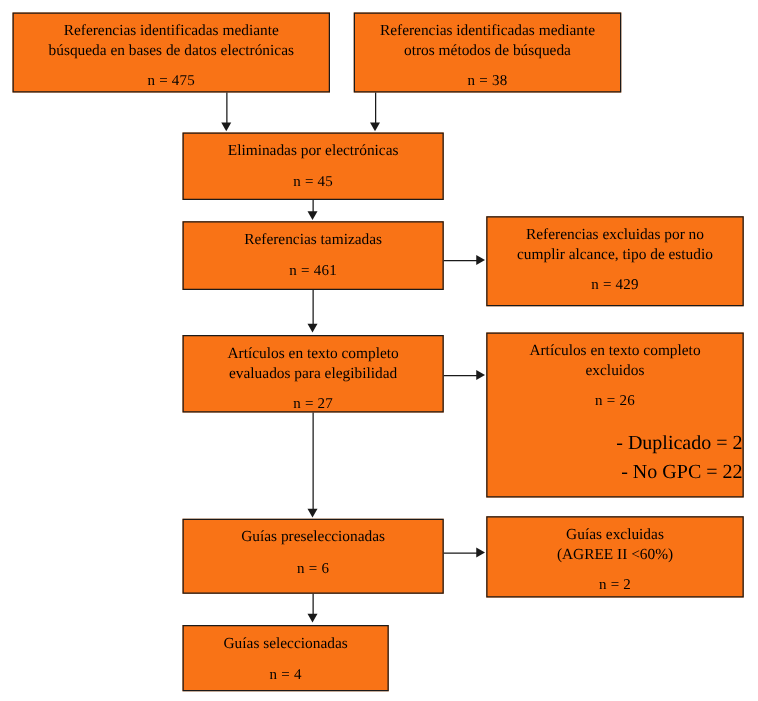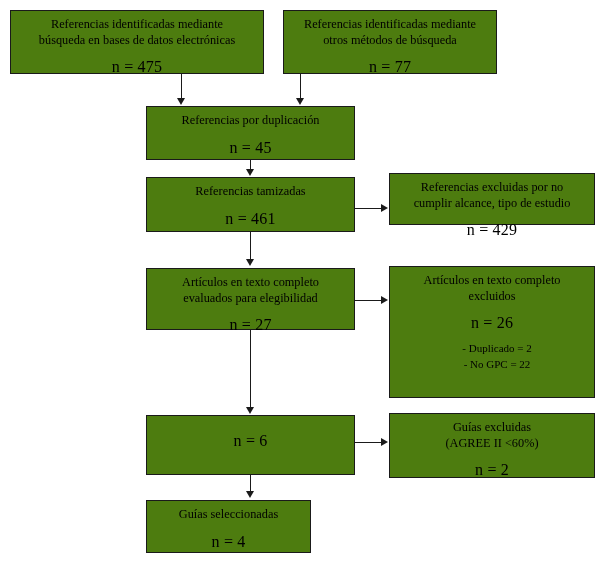--- a/index.html
+++ b/index.html
@@ -15,50 +15,50 @@
     font-family: "Liberation Serif", "DejaVu Serif", serif;
     color: #000000;
     overflow: hidden;
   }
 
   
   .box {
     position: absolute;
     box-sizing: border-box;
     border: 1.4px solid #1a1a1a;
-    background: #4d7c0f;
+    background: #f97316;
     display: flex;
     flex-direction: column;
     align-items: center;
     justify-content: flex-start;
     text-align: center;
     font-size: 12.3px;
     line-height: 1.28;
     padding-top: 6px;
   }
   .box .title {
     display: block;
     white-space: pre-line;
     padding: 0 6px;
   }
   .box .count {
     display: block;
     margin-top: 9px;
-    font-size: 16px;
+    font-size: 12px;
     letter-spacing: 0.2px;
   }
   .box .notes {
     display: block;
-    text-align: center;
+    text-align: right;
     align-self: stretch;
     padding: 0 0 0 10px;
     margin-top: auto;
-    margin-bottom: 24px;
+    margin-bottom: 8px;
     white-space: pre-line;
-    font-size: 11px;
+    font-size: 16px;
     line-height: 1.45;
   }
 
   
   .vline {
     position: absolute;
     width: 1.3px;
     background: #1a1a1a;
   }
   .hline {
@@ -90,43 +90,43 @@
 
   <div class="box" style="left:10px; top:10px; width:254px; height:64px;">
     <span class="title">Referencias identificadas mediante
 búsqueda en bases de datos electrónicas</span>
     <span class="count">n = 475</span>
   </div>
 
   <div class="box" style="left:283px; top:10px; width:214px; height:64px;">
     <span class="title">Referencias identificadas mediante
 otros métodos de búsqueda</span>
-    <span class="count">n = 77</span>
+    <span class="count">n = 38</span>
   </div>
 
   <div class="vline" style="left:181px; top:74px; height:25px;"></div>
   <div class="arrow-down" style="left:177px; top:98px;"></div>
 
   <div class="vline" style="left:300px; top:74px; height:25px;"></div>
   <div class="arrow-down" style="left:296px; top:98px;"></div>
 
   <div class="box" style="left:146px; top:106px; width:209px; height:54px;">
-    <span class="title">Referencias por duplicación</span>
+    <span class="title">Eliminadas por electrónicas</span>
     <span class="count">n = 45</span>
   </div>
 
   <div class="vline" style="left:250px; top:160px; height:11px;"></div>
   <div class="arrow-down" style="left:246px; top:169px;"></div>
 
   <div class="box" style="left:146px; top:177px; width:209px; height:55px;text-align:center;">
     <span class="title">Referencias tamizadas</span>
     <span class="count">n = 461</span>
   </div>
 
-  <div class="box" style="left:389px; top:173px; width:206px; height:52px;">
+  <div class="box" style="left:389px; top:173px; width:206px; height:72px;">
     <span class="title">Referencias excluidas por no
 cumplir alcance, tipo de estudio</span>
     <span class="count">n = 429</span>
   </div>
 
   <div class="hline" style="left:355px; top:208px; width:28px;"></div>
   <div class="arrow-right" style="left:381px; top:204px;"></div>
 
   <div class="vline" style="left:250px; top:232px; height:28px;"></div>
   <div class="arrow-down" style="left:246px; top:259px;"></div>
@@ -145,20 +145,21 @@
 - No GPC = 22</span>
   </div>
 
   <div class="hline" style="left:355px; top:300px; width:28px;"></div>
   <div class="arrow-right" style="left:381px; top:296px;"></div>
 
   <div class="vline" style="left:250px; top:330px; height:78px;"></div>
   <div class="arrow-down" style="left:246px; top:407px;"></div>
 
   <div class="box" style="left:146px; top:415px; width:209px; height:60px;">
+    <span class="title">Guías preseleccionadas</span>
     <span class="count">n = 6</span>
   </div>
 
   <div class="box" style="left:389px; top:413px; width:206px; height:65px;">
     <span class="title">Guías excluidas
 (AGREE II &lt;60%)</span>
     <span class="count">n = 2</span>
   </div>
 
   <div class="hline" style="left:355px; top:442px; width:28px;"></div>

